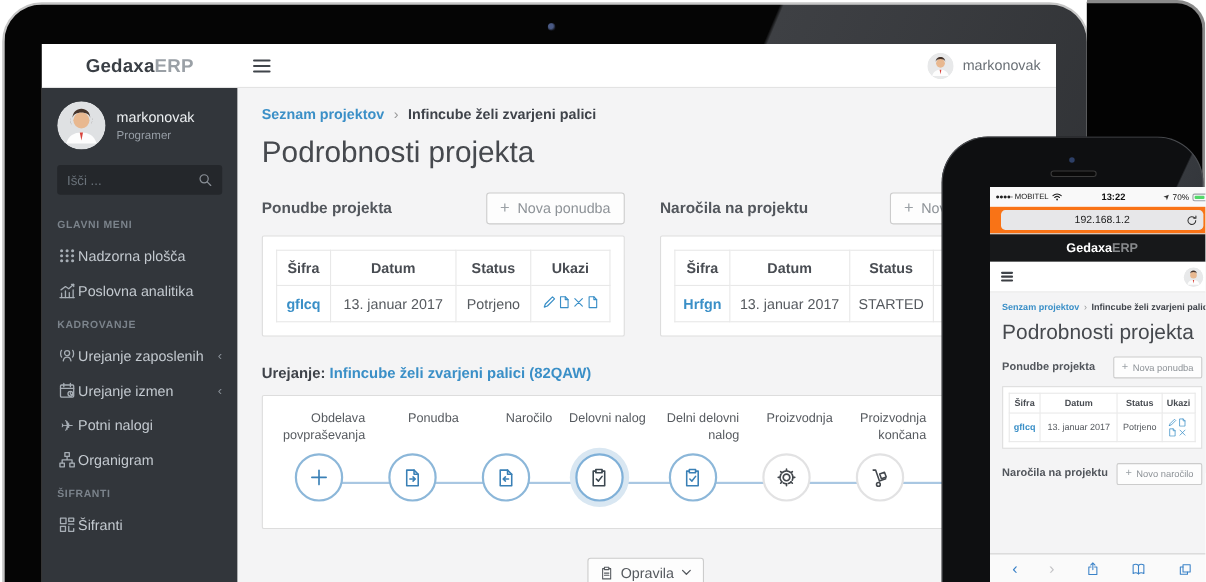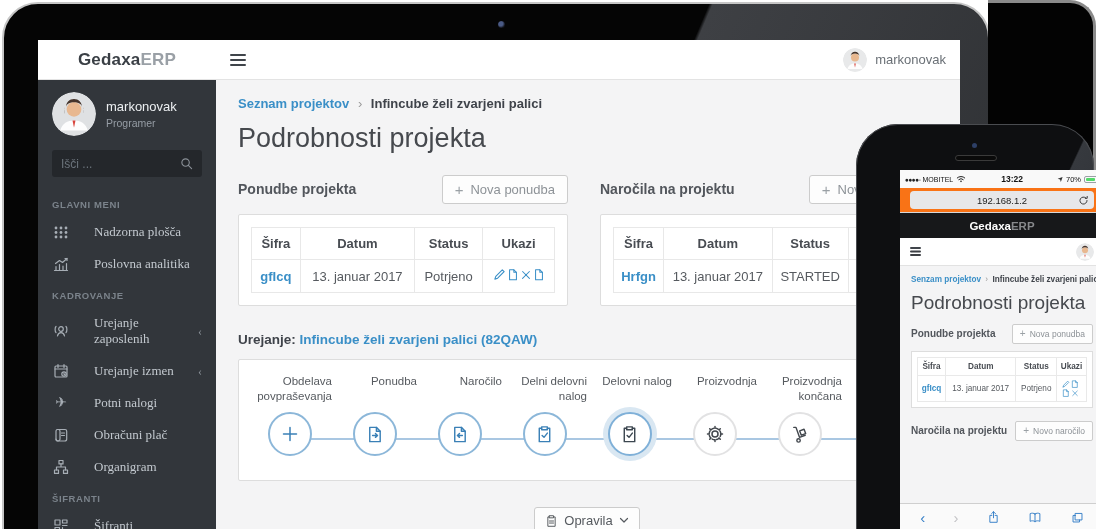--- a/index.html
+++ b/index.html
@@ -40,22 +40,22 @@
   .sidebar { position:absolute; left:0; top:40px; width:178px; height:524px;
     background:#32363b; color:#c3c9cf; }
   .sb-user { display:flex; align-items:center; gap:10px; padding:12px 14px 10px; }
   .sb-user .nm { font-size:13px; color:#ecEFF1; color:#eceff1; }
   .sb-user .rl { font-size:10.5px; color:#969da5; margin-top:3px; }
   .sb-search { margin:4px 14px 12px; background:#24272b; border-radius:3px; height:27px;
     display:flex; align-items:center; padding:0 9px; }
   .sb-search .ph { flex:1; font-size:12px; color:#6b737b; }
   .sb-sec { font-size:9.5px; font-weight:bold; letter-spacing:.6px; color:#7b838b;
     padding:10px 14px 6px; }
-  .sb-item { display:flex; align-items:center; gap:24px; padding:8px 14px; font-size:13px;
-    cursor:pointer;font-family:Liberation Serif, serif; }
+  .sb-item { display:flex; align-items:center; gap:1px; padding:8px 14px; font-size:13px;
+    cursor:pointer; }
   .sb-item svg, .sb-item .gl { width:18px; text-align:center; color:#a7aeb5; flex:none; }
   .sb-item .gl { font-size:14px; line-height:1; }
   .sb-item .chev { margin-left:auto; color:#8a9199; font-size:12px; }
 
   
   .main { position:absolute; left:178px; top:40px; right:0; bottom:0;
     padding:16px 24px 0 22px; background:#f4f4f5; overflow:hidden; }
   .crumb { font-size:13px; color:#444; }
   .crumb .lnk { color:#3a8fc7; font-weight:bold; text-decoration:none; cursor:pointer; }
   .crumb .sep { color:#999; margin:0 5px; }
@@ -268,28 +268,20 @@
             </svg>
           <span>Urejanje izmen</span>
           <span class="chev">‹</span>
         </div>
         <div class="sb-item">
           <span class="gl">✈</span>
           <span>Potni nalogi</span>
         </div>
         <div class="sb-item">
           <svg class="ico13" width="18" height="16" viewBox="0 0 16 16" style="color:#a7aeb5">
-              <path d="M4 2.5h8a1.7 1.7 0 0 1 1.7 1.7V12a2 2 0 0 1-2 2H5a2 2 0 0 1-2-2V4.2A1.7 1.7 0 0 1 4 2.5z"></path>
-              <path d="M3 12a2 2 0 0 0 4 0V4.2A1.7 1.7 0 0 0 5.3 2.5"></path>
-              <path d="M8.5 6h3M8.5 8.5h3"></path>
-            </svg>
-          <span>Obračuni plač</span>
-        </div>
-        <div class="sb-item">
-          <svg class="ico13" width="18" height="16" viewBox="0 0 16 16" style="color:#a7aeb5">
               <rect x="6" y="1.5" width="4" height="3.4"></rect>
               <rect x="1.5" y="11" width="4" height="3.4"></rect>
               <rect x="10.5" y="11" width="4" height="3.4"></rect>
               <path d="M8 4.9V8M3.5 11V8h9v3"></path>
             </svg>
           <span>Organigram</span>
         </div>
 
         <div class="sb-sec">ŠIFRANTI</div>
         <div class="sb-item">
@@ -430,32 +422,32 @@
             <div class="step done">
               <div class="lbl">Naročilo</div>
               <div class="circ">
                   <svg width="19" height="19" viewBox="0 0 20 20">
                     <path d="M5 2.5h7l4 4V17.5H5z"></path>
                     <path d="M12 2.5v4h4"></path>
                     <path d="M13 11H8M10 9l-2.2 2L10 13"></path>
                   </svg>
                 </div>
             </div>
-            <div class="step done">
-              <div class="lbl">Delni delovni nalog</div>
+            <div class="step active">
+              <div class="lbl">Delovni nalog</div>
               <div class="circ">
                   <svg width="19" height="19" viewBox="0 0 20 20">
                     <path d="M7 3.5H4.5v14h11v-14H13"></path>
                     <rect x="7" y="2" width="6" height="3"></rect>
                     <path d="M7.5 11l2 2 3.5-4.5"></path>
                   </svg>
                 </div>
             </div>
-            <div class="step active">
-              <div class="lbl">Delovni nalog</div>
+            <div class="step done">
+              <div class="lbl">Delni delovni nalog</div>
               <div class="circ">
                   <svg width="19" height="19" viewBox="0 0 20 20">
                     <path d="M7 3.5H4.5v14h11v-14H13"></path>
                     <rect x="7" y="2" width="6" height="3"></rect>
                     <path d="M7.5 11l2 2 3.5-4.5"></path>
                   </svg>
                 </div>
             </div>
             <div class="step pending">
               <div class="lbl">Proizvodnja</div>

